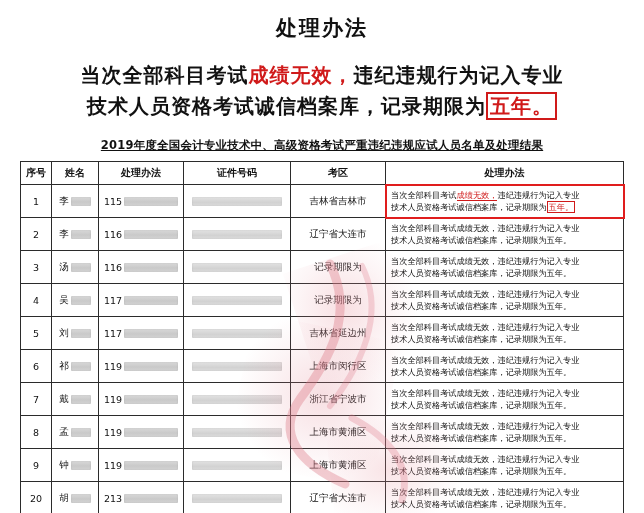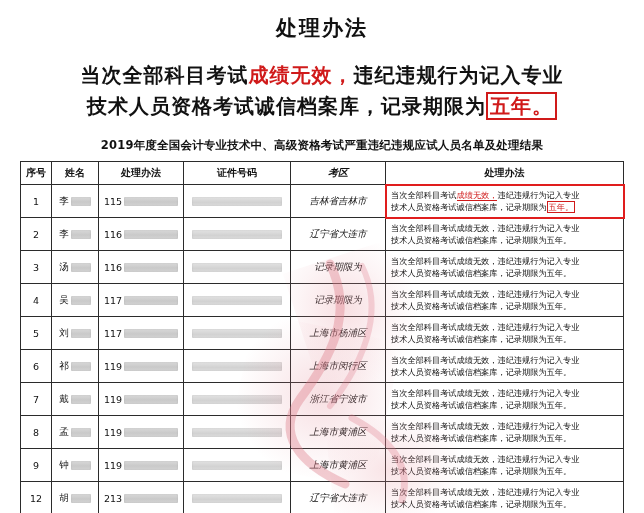--- a/index.html
+++ b/index.html
@@ -60,20 +60,21 @@
 
   
   .sub-caption {
     text-align: center;
     font-family: "DejaVu Sans", sans-serif;
     font-weight: bold;
     font-size: 11.5px;
     margin-top: 16px;
     color: #111;
     letter-spacing: 0.2px;
+    text-decoration: underline;
   }
 
   
   .table-wrap {
     margin: 8px auto 0 auto;
     width: 604px;
     position: relative;
   }
   table.list {
     width: 100%;
@@ -96,21 +97,21 @@
   }
   table.list td {
     height: 32px;
     font-family: "DejaVu Sans", sans-serif;
     color: #111;
   }
   .c-no { width: 30px; text-align: center; font-size: 9.5px; }
   .c-name { width: 46px; text-align: center; font-size: 9.5px; }
   .c-ticket { width: 84px; text-align: center; font-size: 9.5px; }
   .c-id { width: 106px; text-align: center; font-size: 9.5px; }
-  .c-area { width: 94px; text-align: center; font-size: 9.5px; font-style: italic; }
+  .c-area { width: 94px; text-align: center; font-size: 9.5px; }
   .c-result { text-align: left; }
 
   .cellflex {
     display: flex;
     align-items: center;
     justify-content: center;
     height: 100%;
     gap: 2px;
     padding: 0 3px;
     box-sizing: border-box;
@@ -339,21 +340,21 @@
               <div class="cellflex">
                 <span>117</span>
                 <span class="redact" style="width: 54px;"></span>
               </div>
             </td>
             <td class="c-id">
               <div class="cellflex">
                 <span class="redact soft" style="width: 90px;"></span>
               </div>
             </td>
-            <td class="c-area">上海市杨浦区</td>
+            <td class="c-area">吉林省延边州</td>
             <td class="c-result">
               <div class="result-text">
                 <span class="r1"><span>当次全部科目考试</span><span>成绩无效，</span><span>违纪违规行为记入专业</span></span>
                 <span class="r2"><span>技术人员资格考试诚信档案库，记录期限为</span><span>五年。</span></span>
               </div>
             </td>
           </tr>
           <tr>
             <td class="c-no">6</td>
             <td class="c-name">
@@ -456,21 +457,21 @@
             </td>
             <td class="c-area">上海市黄浦区</td>
             <td class="c-result">
               <div class="result-text">
                 <span class="r1"><span>当次全部科目考试</span><span>成绩无效，</span><span>违纪违规行为记入专业</span></span>
                 <span class="r2"><span>技术人员资格考试诚信档案库，记录期限为</span><span>五年。</span></span>
               </div>
             </td>
           </tr>
           <tr>
-            <td class="c-no">12</td>
+            <td class="c-no">20</td>
             <td class="c-name">
               <div class="cellflex">
                 <span>胡</span>
                 <span class="redact" style="width: 20px;"></span>
               </div>
             </td>
             <td class="c-ticket">
               <div class="cellflex">
                 <span>213</span>
                 <span class="redact" style="width: 54px;"></span>

